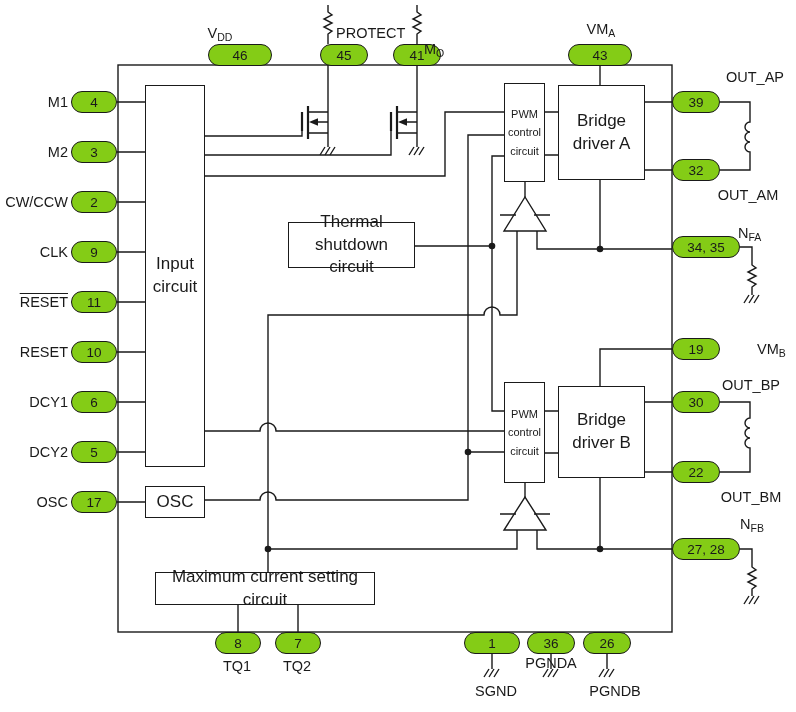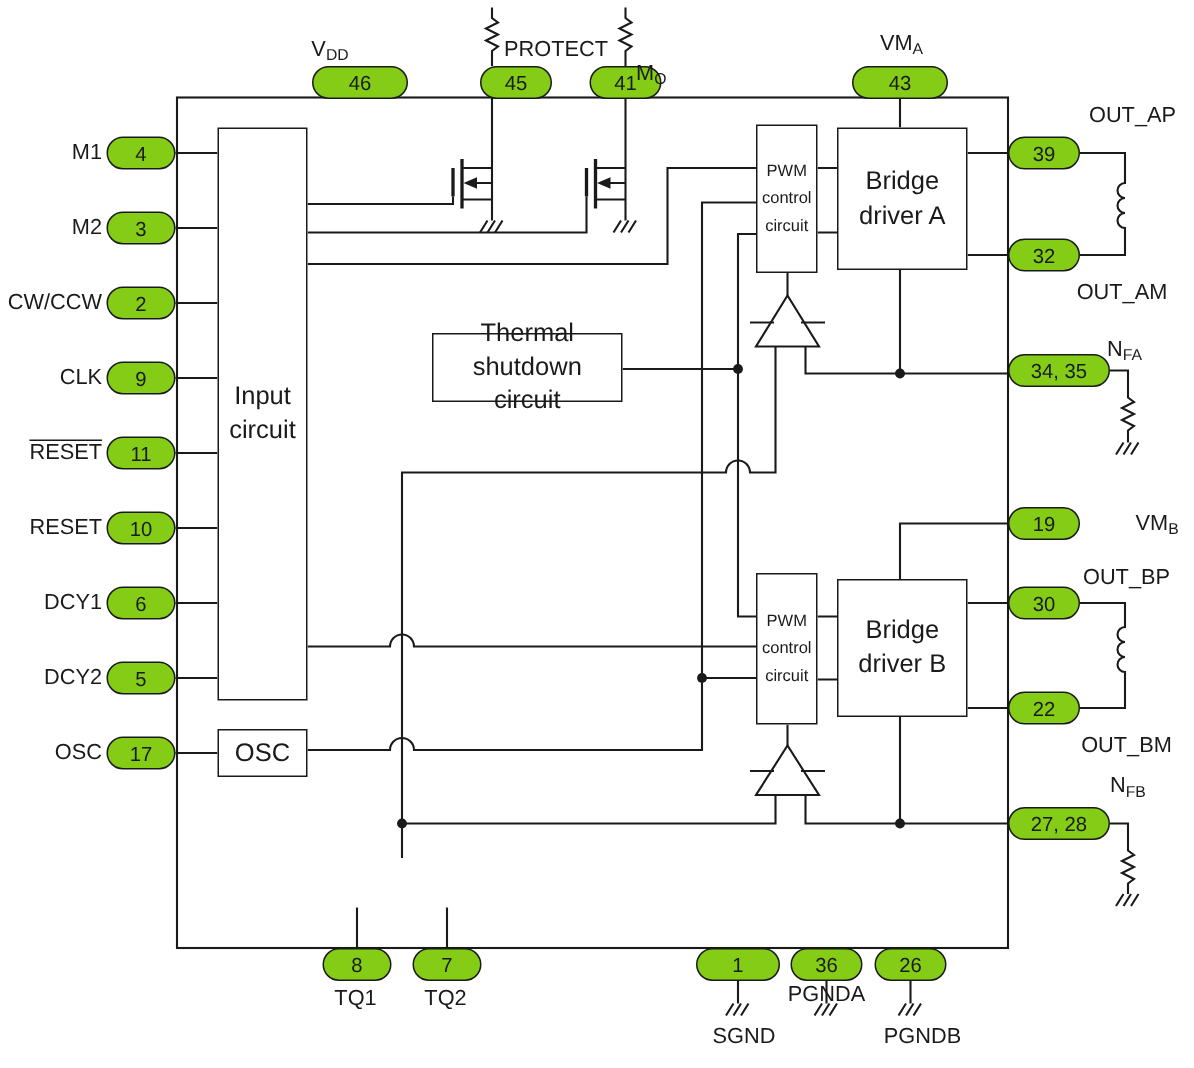--- a/index.html
+++ b/index.html
@@ -148,20 +148,23 @@
   </div>
   <div class="blk pwm" style="left:504px;top:382px;width:41px;height:101px">
     <div>PWM</div>
     <div>control</div>
     <div>circuit</div>
   </div>
   <div class="blk" style="left:558px;top:386px;width:87px;height:92px">
     <div>Bridge</div>
     <div>driver B</div>
   </div>
+  <div class="blk" style="left:155px;top:572px;width:220px;height:33px">
+    <div>Maximum current setting circuit</div>
+  </div>
 
   <div class="pin" style="left:71px;top:91px;width:46px">4</div>
   <div class="pin" style="left:71px;top:141px;width:46px">3</div>
   <div class="pin" style="left:71px;top:191px;width:46px">2</div>
   <div class="pin" style="left:71px;top:241px;width:46px">9</div>
   <div class="pin" style="left:71px;top:291px;width:46px">11</div>
   <div class="pin" style="left:71px;top:341px;width:46px">10</div>
   <div class="pin" style="left:71px;top:391px;width:46px">6</div>
   <div class="pin" style="left:71px;top:441px;width:46px">5</div>
   <div class="pin" style="left:71px;top:491px;width:46px">17</div>

